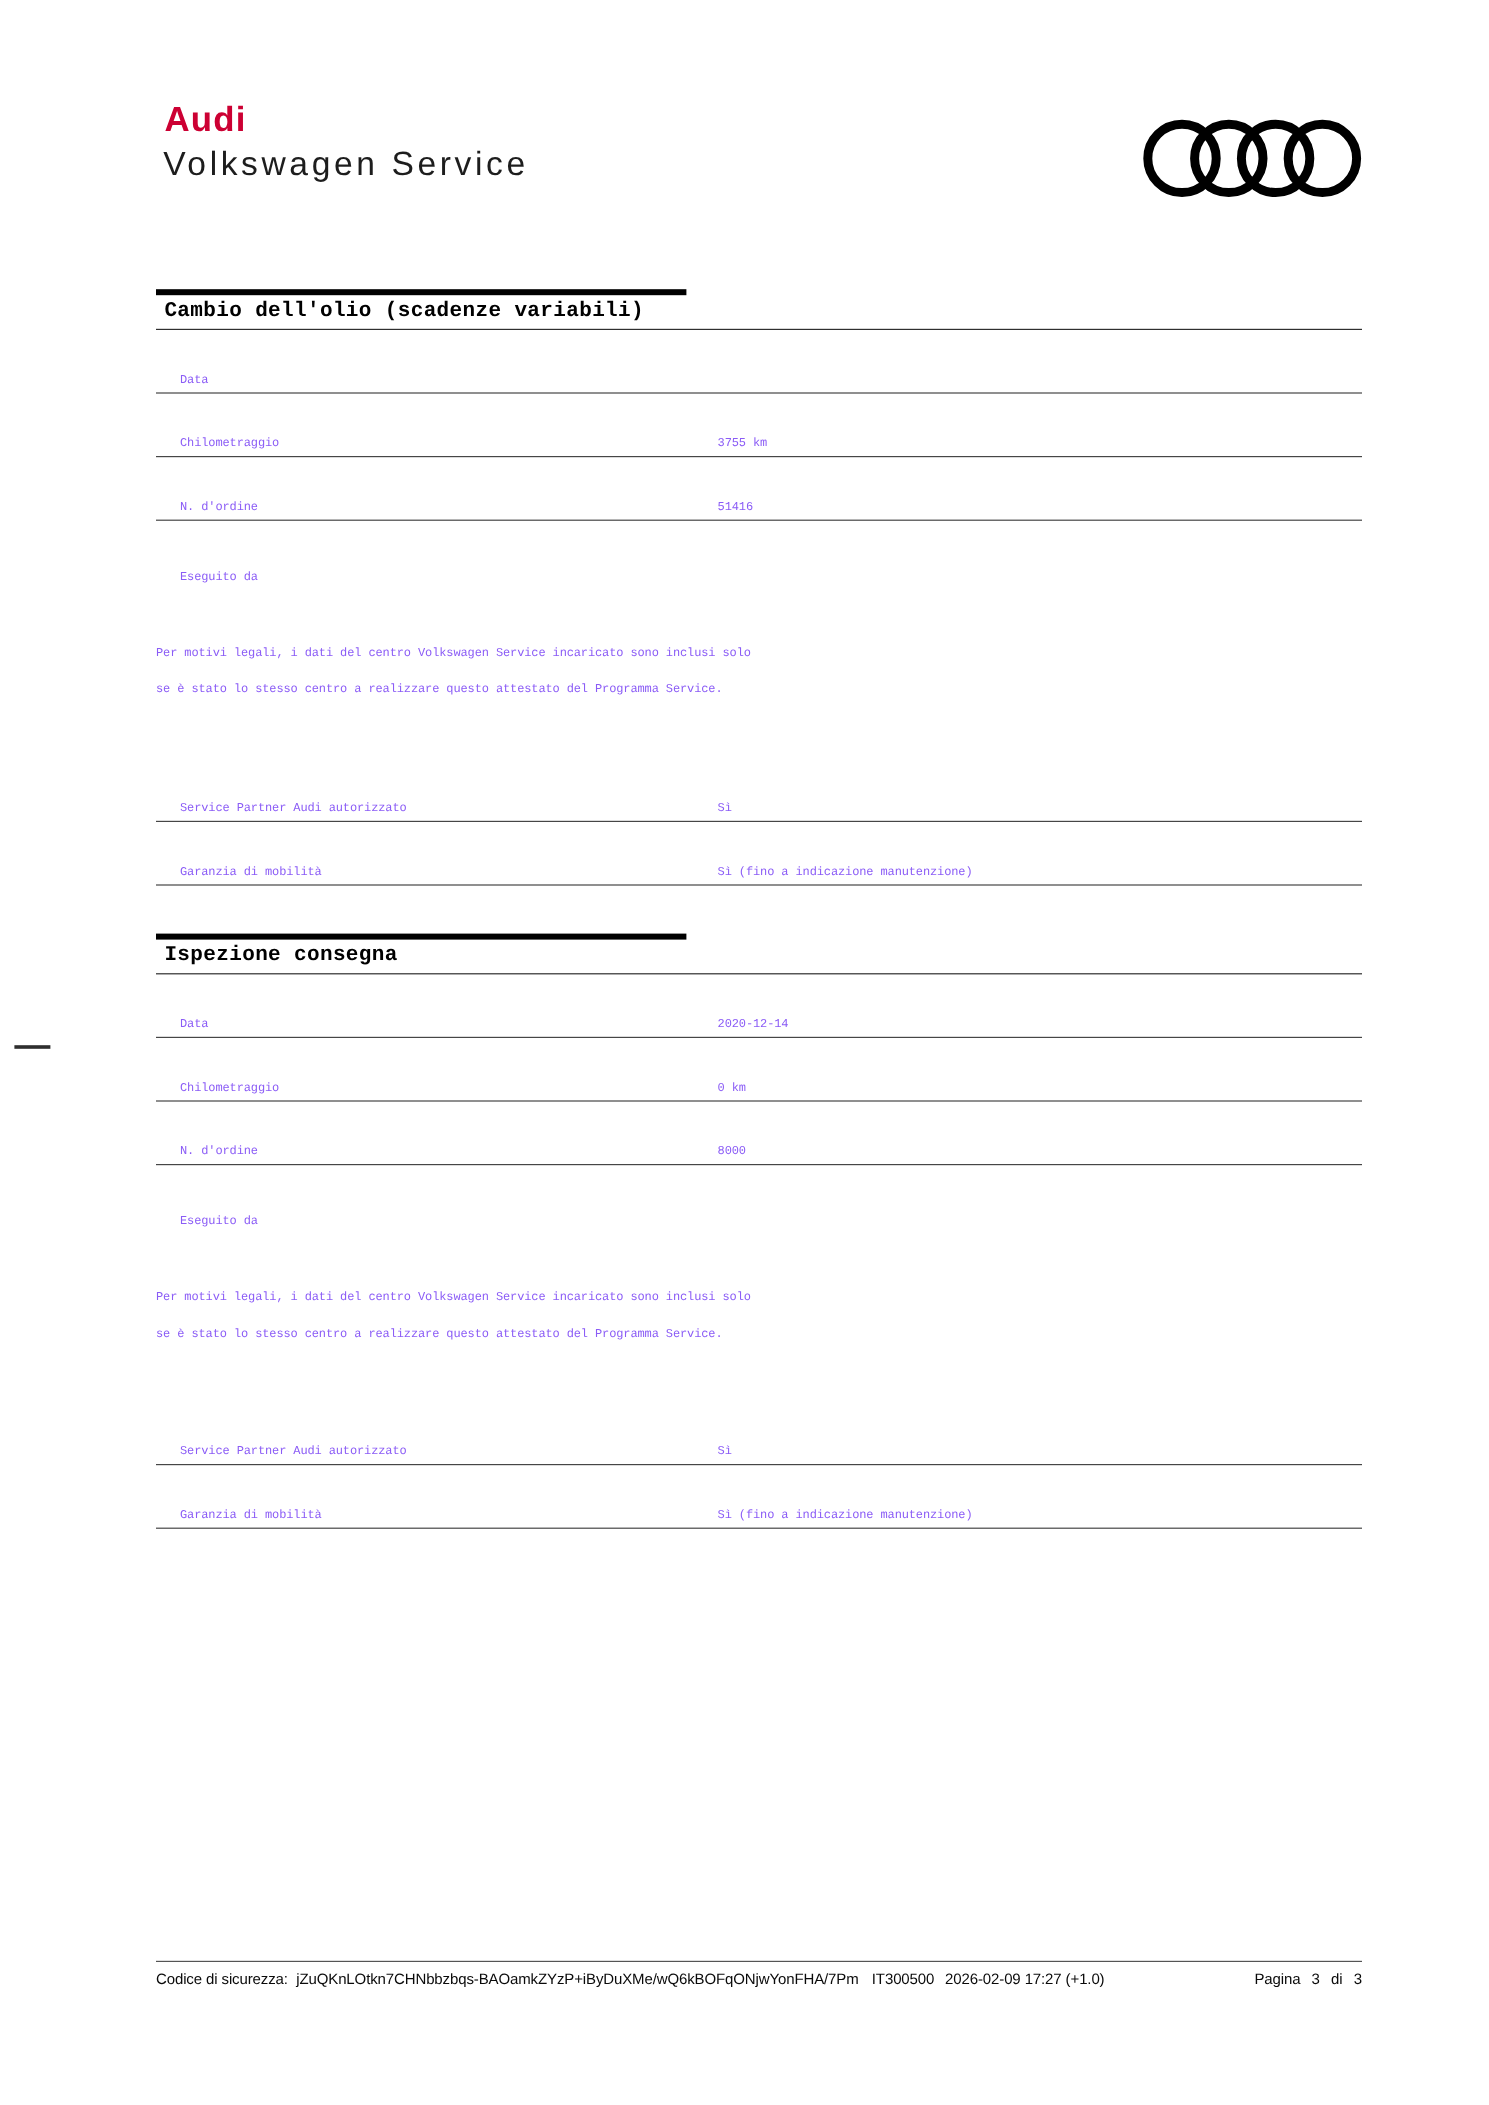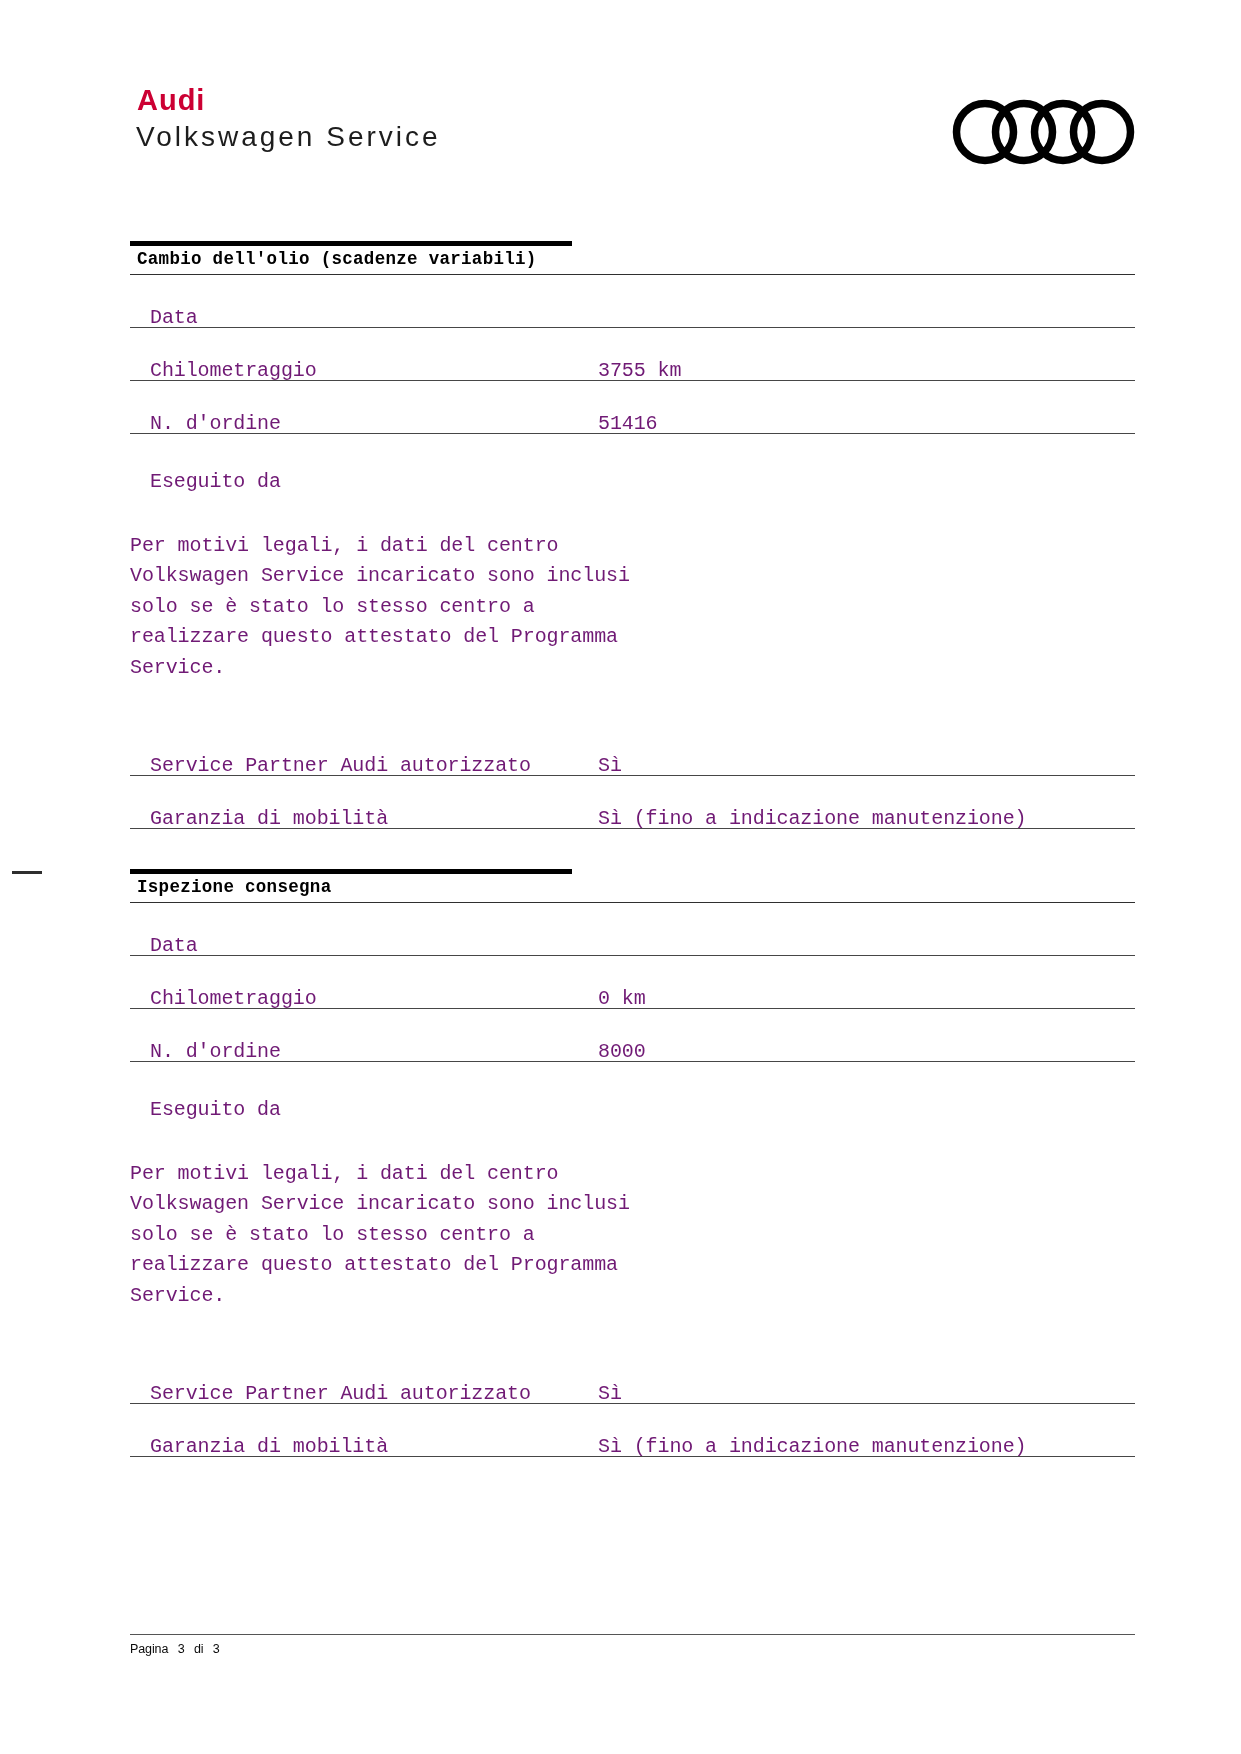--- a/index.html
+++ b/index.html
@@ -20,21 +20,21 @@
   
   .sections{position:absolute;left:130px;top:241px;width:1005px;font-family:Liberation Mono, monospace;}
   section.svc + section.svc{margin-top:40px;}
   .bar{width:44%;height:5px;background:#000;}
   .svc-title{
     margin:0;padding:3px 0 4px 7px;
     font-size:17.5px;font-weight:bold;letter-spacing:.3px;line-height:21px;color:#000;
     border-bottom:1.5px solid #2f2f2f;
   }
   .row{display:flex;align-items:center;min-height:29.5px;border-bottom:1.5px solid #464646;}
-  .row .cell{font-size:20px;line-height:19px;letter-spacing:-.1px;color:#701a75;margin-top:33px;}
+  .row .cell{font-size:10px;line-height:19px;letter-spacing:-.1px;color:#8b5cf6;margin-top:33px;}
   .row .label{width:468px;padding-left:20px;box-sizing:border-box;flex:0 0 auto;}
   .row .value{flex:1 1 auto;}
   .row.tall{border-bottom:none;align-items:flex-start;padding-bottom:40px;flex-direction:column;}
   .row.tall .cell{line-height:30.5px;}
   .row.tall .value{max-width:505px;}
   
   .fold-mark{position:absolute;left:12px;top:871px;width:30px;height:2.5px;background:#2e2e2e;}
   
   .footer{
     position:absolute;left:130px;top:1634px;width:1005px;
@@ -97,20 +97,21 @@
   </div>
 </div>
   </section>
 
   <section class="svc">
     <div class="bar"></div>
     <h2 class="svc-title">Ispezione consegna</h2>
     <div class="rows">
   <div class="row">
     <div class="cell label">Data</div>
+    <div class="cell value">2020-12-14</div>
   </div>
 
   <div class="row">
     <div class="cell label">Chilometraggio</div>
     <div class="cell value">0 km</div>
   </div>
 
   <div class="row">
     <div class="cell label">N. d'ordine</div>
     <div class="cell value">8000</div>
@@ -130,16 +131,19 @@
     <div class="cell label">Garanzia di mobilità</div>
     <div class="cell value">Sì (fino a indicazione manutenzione)</div>
   </div>
 </div>
   </section>
 </main>
 
   <div class="fold-mark"></div>
 
   <footer class="footer">
+    <div class="footer-left">
+      <span class="sec-label">Codice di sicurezza:</span><span class="sec-code">jZuQKnLOtkn7CHNbbzbqs-BAOamkZYzP+iByDuXMe/wQ6kBOFqONjwYonFHA/7Pm</span><span class="doc-code">IT300500</span><span class="stamp">2026-02-09 17:27 (+1.0)</span>
+    </div>
     <div class="page-num">Pagina 3 di 3</div>
   </footer>
 
 </div>
 
 </body></html>

